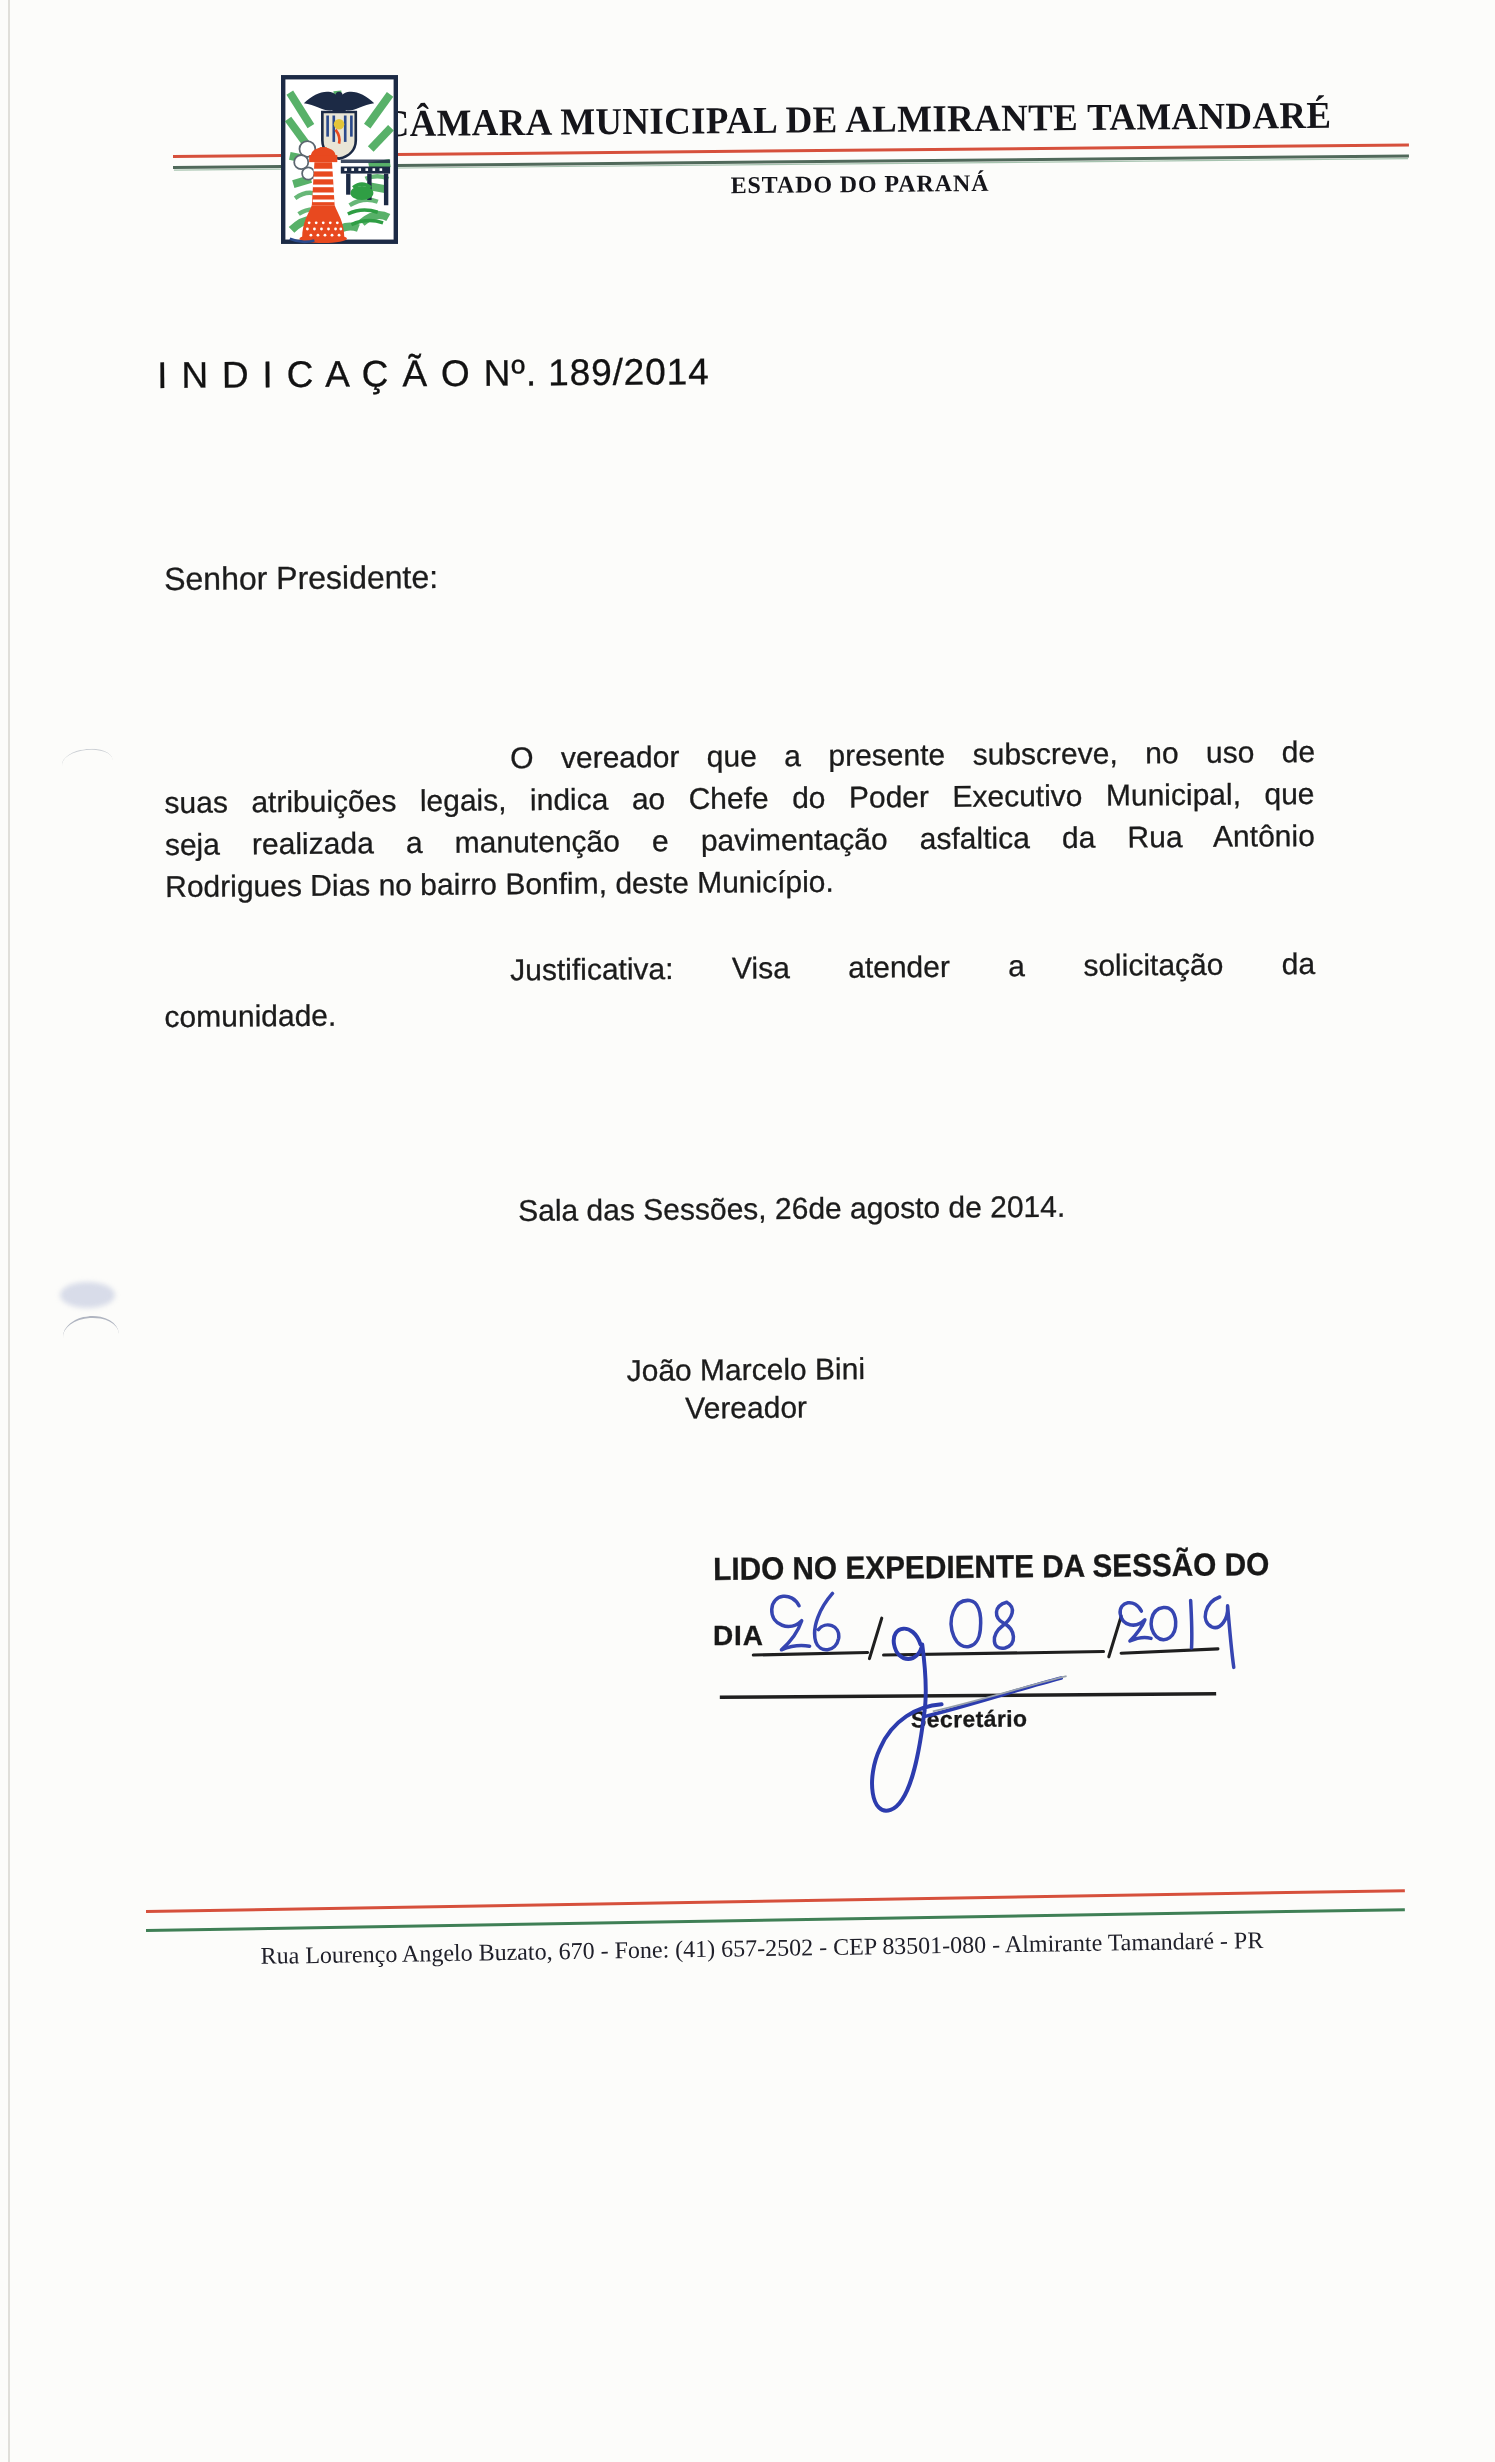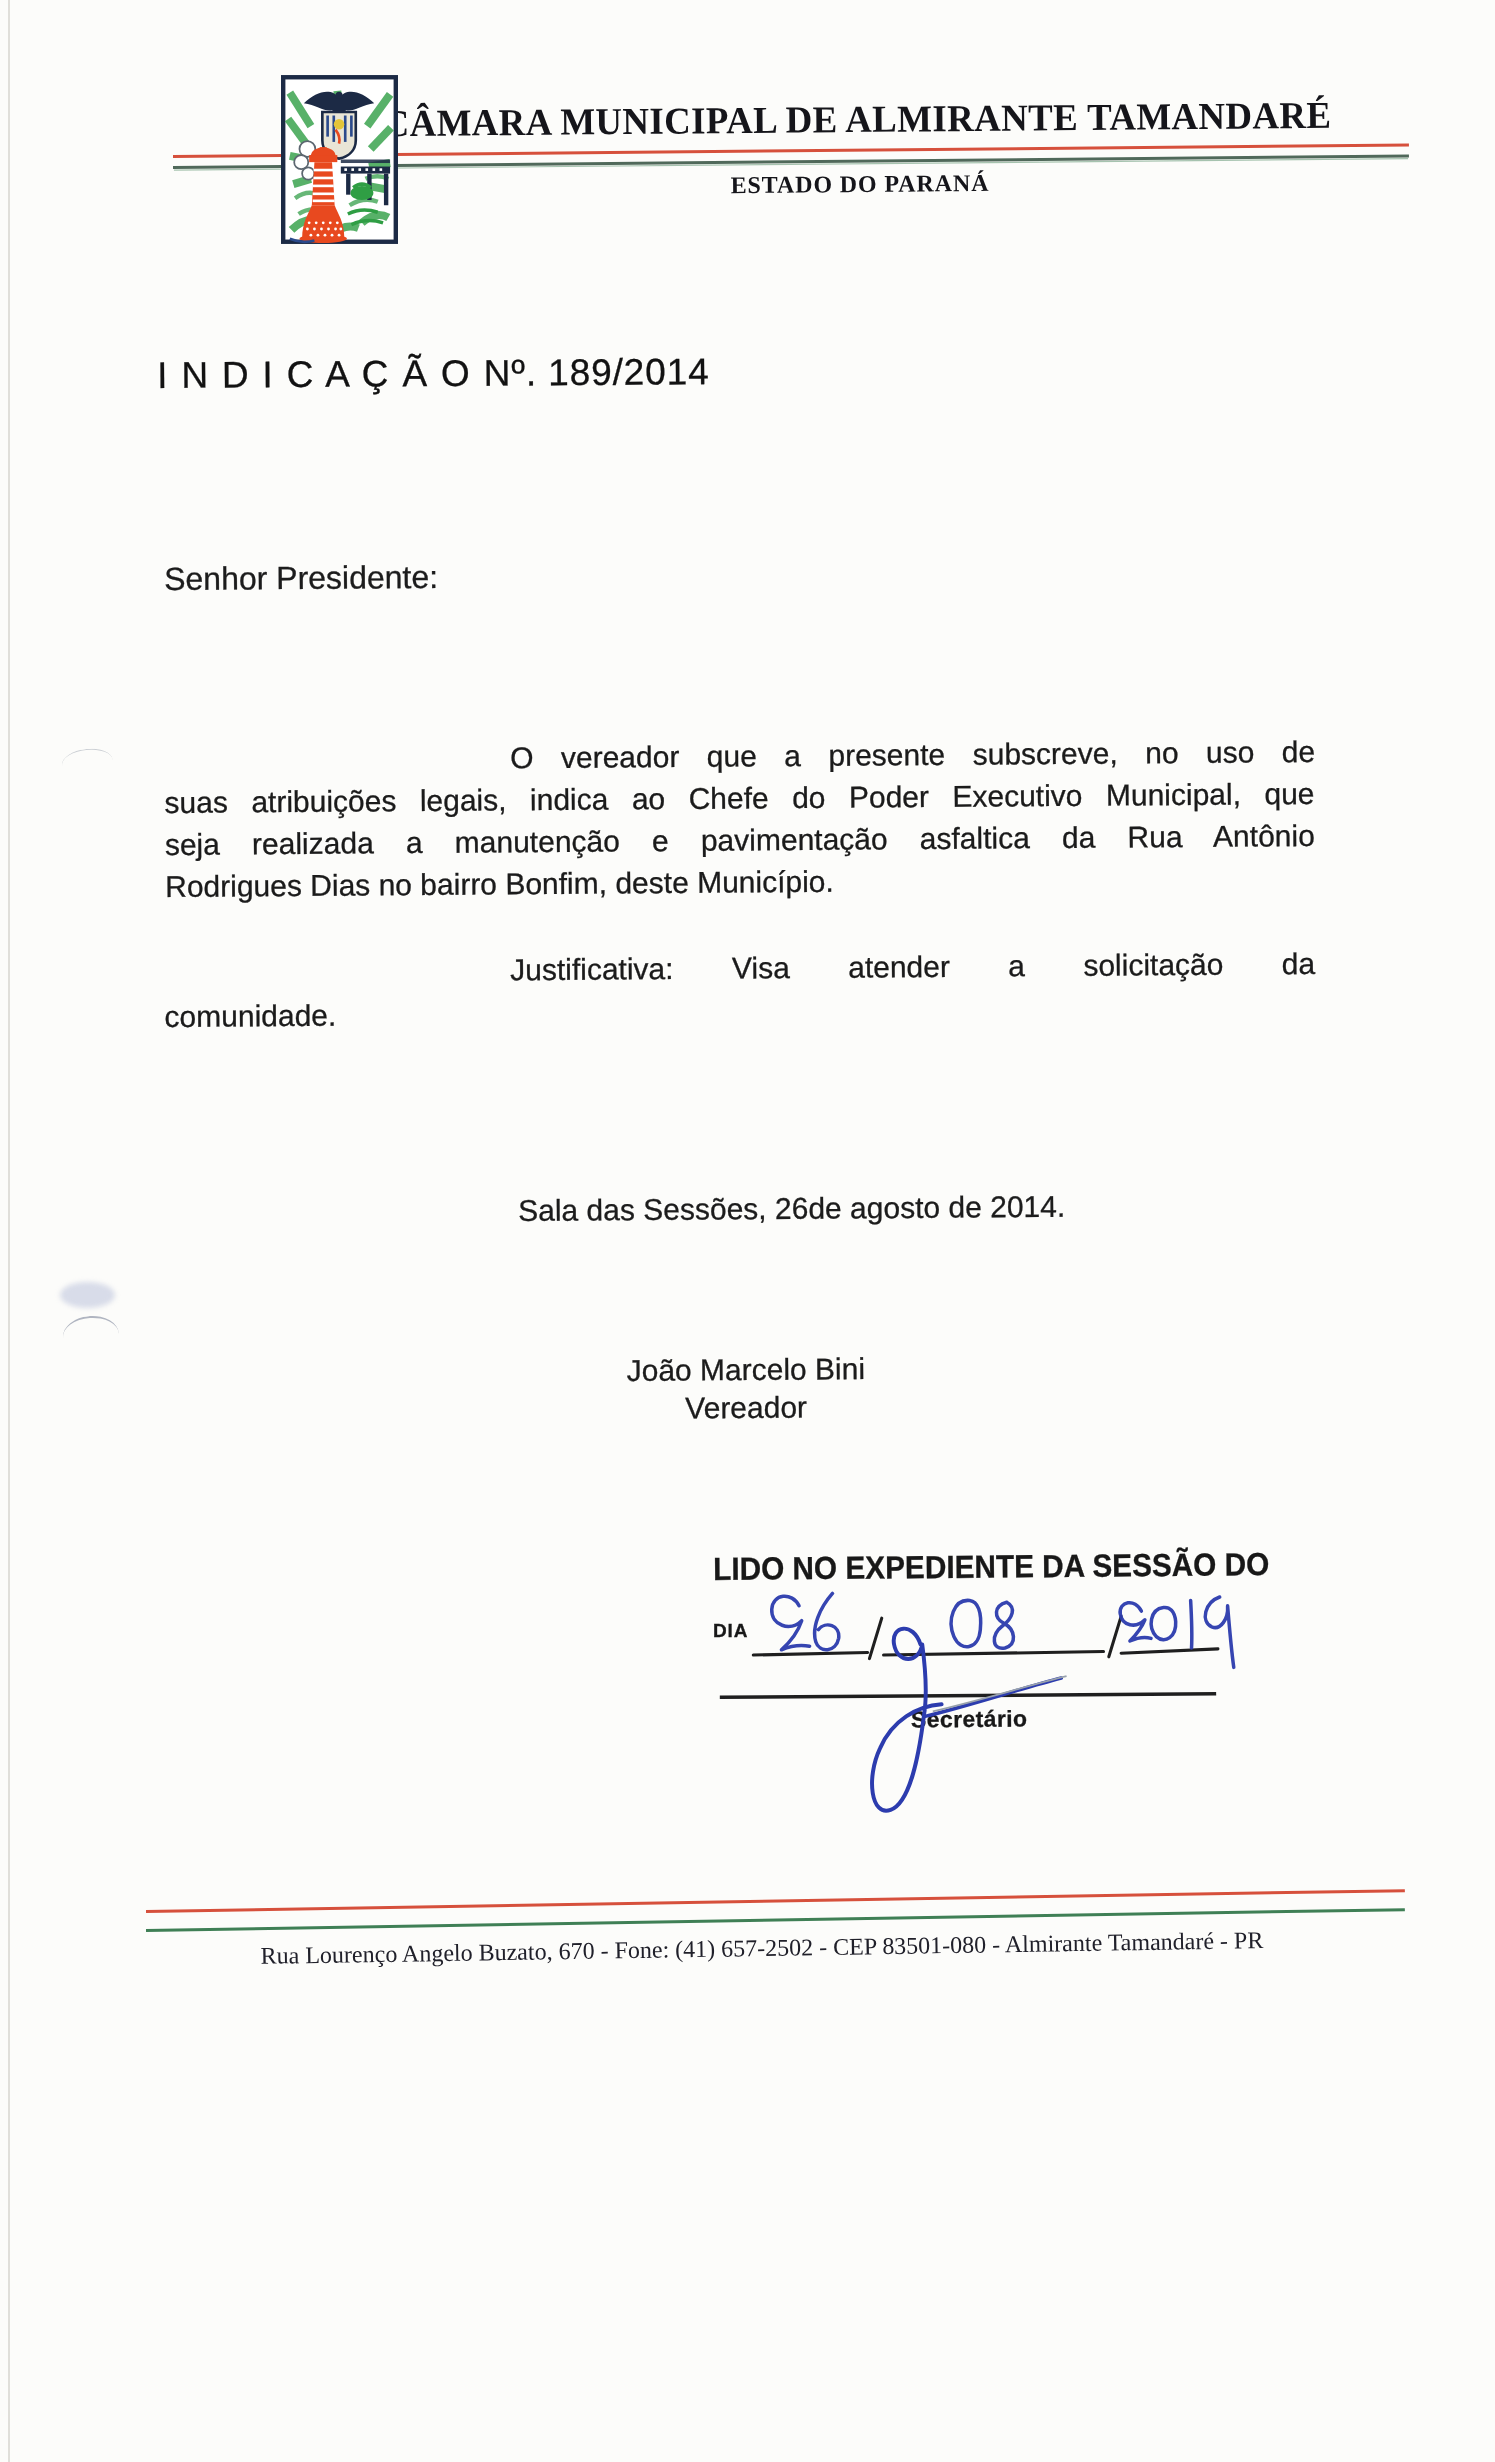--- a/index.html
+++ b/index.html
@@ -39,21 +39,21 @@
   .par2{top:951px;line-height:44px;}
   .jline{text-align:justify;text-align-last:justify;}
   .indent{margin-left:346px;width:805px;}
   .sala-line{left:518px;top:1194px;font-size:30px;transform:rotate(-0.45deg);transform-origin:0 0;
         white-space:nowrap;}
   .signer{left:526px;top:1351px;width:440px;text-align:center;font-size:30px;line-height:38px;
         transform:rotate(-0.45deg);}
   
   .stamp-line1{left:713px;top:1551px;font-size:32px;font-weight:bold;white-space:nowrap;
         transform:rotate(-0.5deg) scaleX(0.93);transform-origin:0 0;color:#181818;}
-  .stamp-dia{left:713px;top:1620px;font-size:19px;font-weight:bold;letter-spacing:0.9px;color:#181818;}
+  .stamp-dia{left:713px;top:1620px;font-size:28px;font-weight:bold;letter-spacing:0.9px;color:#181818;}
   .stamp-secretary{left:911px;top:1706px;font-size:23px;font-weight:bold;letter-spacing:0.4px;
         color:#181818;transform:rotate(-0.5deg);}
   .stamp-svg{left:660px;top:1530px;width:616px;height:405px;z-index:2;}
   
   .fline-red{left:146px;top:1910px;width:1259px;border-top:3.5px solid #d6503c;transform:rotate(-0.95deg);
         transform-origin:0 0;}
   .fline-green{left:146px;top:1929px;width:1259px;border-top:3.5px solid #3f7f55;transform:rotate(-0.95deg);
         transform-origin:0 0;}
   .footer-address{left:762px;top:1935px;transform:translateX(-50%) rotate(-0.9deg);
         font-family:"Liberation Serif",serif;font-size:24px;white-space:nowrap;color:#20202a;}

